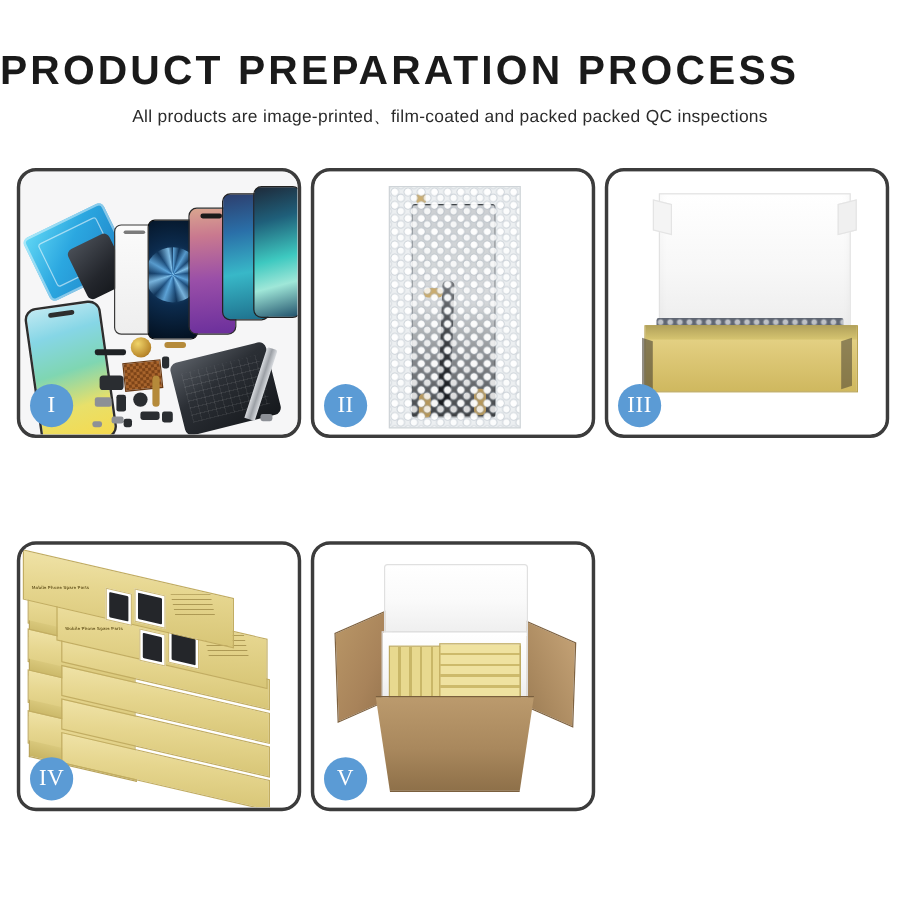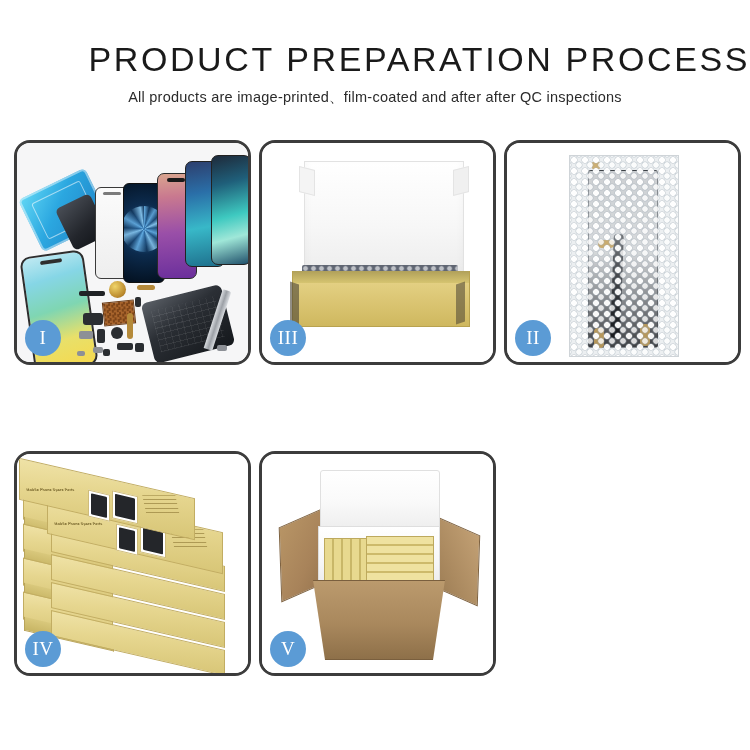--- a/index.html
+++ b/index.html
@@ -11,23 +11,23 @@
   }
   #page {
     position: relative;
     width: 750px; height: 750px;
     background: #ffffff;
   }
 
   
   .header { position: absolute; top: 0; left: 0; width: 750px; }
   .title {
-    text-align: right;
+    text-align: left;
     font-size: 34px;
-    font-weight: normal;
+    font-weight: bold;
     letter-spacing: 2.6px;
     color: #1a1a1a;
     margin-top: 42px;
     line-height: 1.0;
     white-space: nowrap;
   }
   .subtitle {
     text-align: center;
     font-size: 14.5px;
     font-weight: normal;
@@ -457,21 +457,21 @@
     background: rgba(130,104,66,.55);
   }
 </style>
 </head>
 <body>
 
 <div id="page">
 
   <div class="header">
     <div class="title">PRODUCT PREPARATION PROCESS</div>
-    <div class="subtitle">All products are image-printed、film-coated and after after QC inspections</div>
+    <div class="subtitle">All products are image-printed、film-coated and packed packed QC inspections</div>
   </div>
 
   <div class="grid">
 
     <div class="panel">
       <div class="stage p1">
         <div class="film"></div>
         <div class="film2"></div>
         <div class="glass"></div>
         <div class="ph-dark">
@@ -497,46 +497,46 @@
         <div class="prt" style="left:86px;top:206px;width:7px;height:7px;"></div>
         <div class="prt g" style="left:60px;top:208px;width:8px;height:5px;"></div>
         <div class="prt" style="left:118px;top:200px;width:9px;height:9px;"></div>
         <div class="prt g" style="left:200px;top:202px;width:10px;height:6px;"></div>
         <div class="tweezer"></div>
       </div>
       <div class="badge">I</div>
     </div>
 
     <div class="panel">
-      <div class="stage p3">
-        <div class="foamlid"></div>
-        <div class="greybubble"></div>
-        <div class="boxbase"></div>
-        <div class="boxcorner-l"></div>
-        <div class="boxcorner-r"></div>
-      </div>
-      <div class="badge">III</div>
-    </div>
-
-    <div class="panel">
       <div class="stage p2">
         <div class="pouch">
           <div class="inner-part"></div>
           <div class="cable"></div>
           <div class="tape" style="left:22px;top:6px;width:8px;height:7px;"></div>
           <div class="tape" style="left:28px;top:84px;width:16px;height:8px;border-radius:4px;"></div>
           <div class="tape" style="left:24px;top:172px;width:10px;height:20px;border-radius:4px;"></div>
           <div class="tape" style="left:70px;top:168px;width:10px;height:22px;border-radius:4px;"></div>
           <div class="bub"></div>
         </div>
       </div>
       <div class="badge">II</div>
     </div>
 
     <div class="panel">
+      <div class="stage p3">
+        <div class="foamlid"></div>
+        <div class="greybubble"></div>
+        <div class="boxbase"></div>
+        <div class="boxcorner-l"></div>
+        <div class="boxcorner-r"></div>
+      </div>
+      <div class="badge">III</div>
+    </div>
+
+    <div class="panel">
       <div class="stage p4">
         <div class="stack">
 
           <div class="sbox" style="left:6px;top:44px;width:88px;height:30px;transform:skewY(13deg);">
               <span class="side"></span>
             </div>
           <div class="sbox" style="left:6px;top:80px;width:88px;height:26px;transform:skewY(13deg);">
               <span class="side"></span>
             </div>
           <div class="sbox" style="left:6px;top:114px;width:88px;height:26px;transform:skewY(13deg);">

